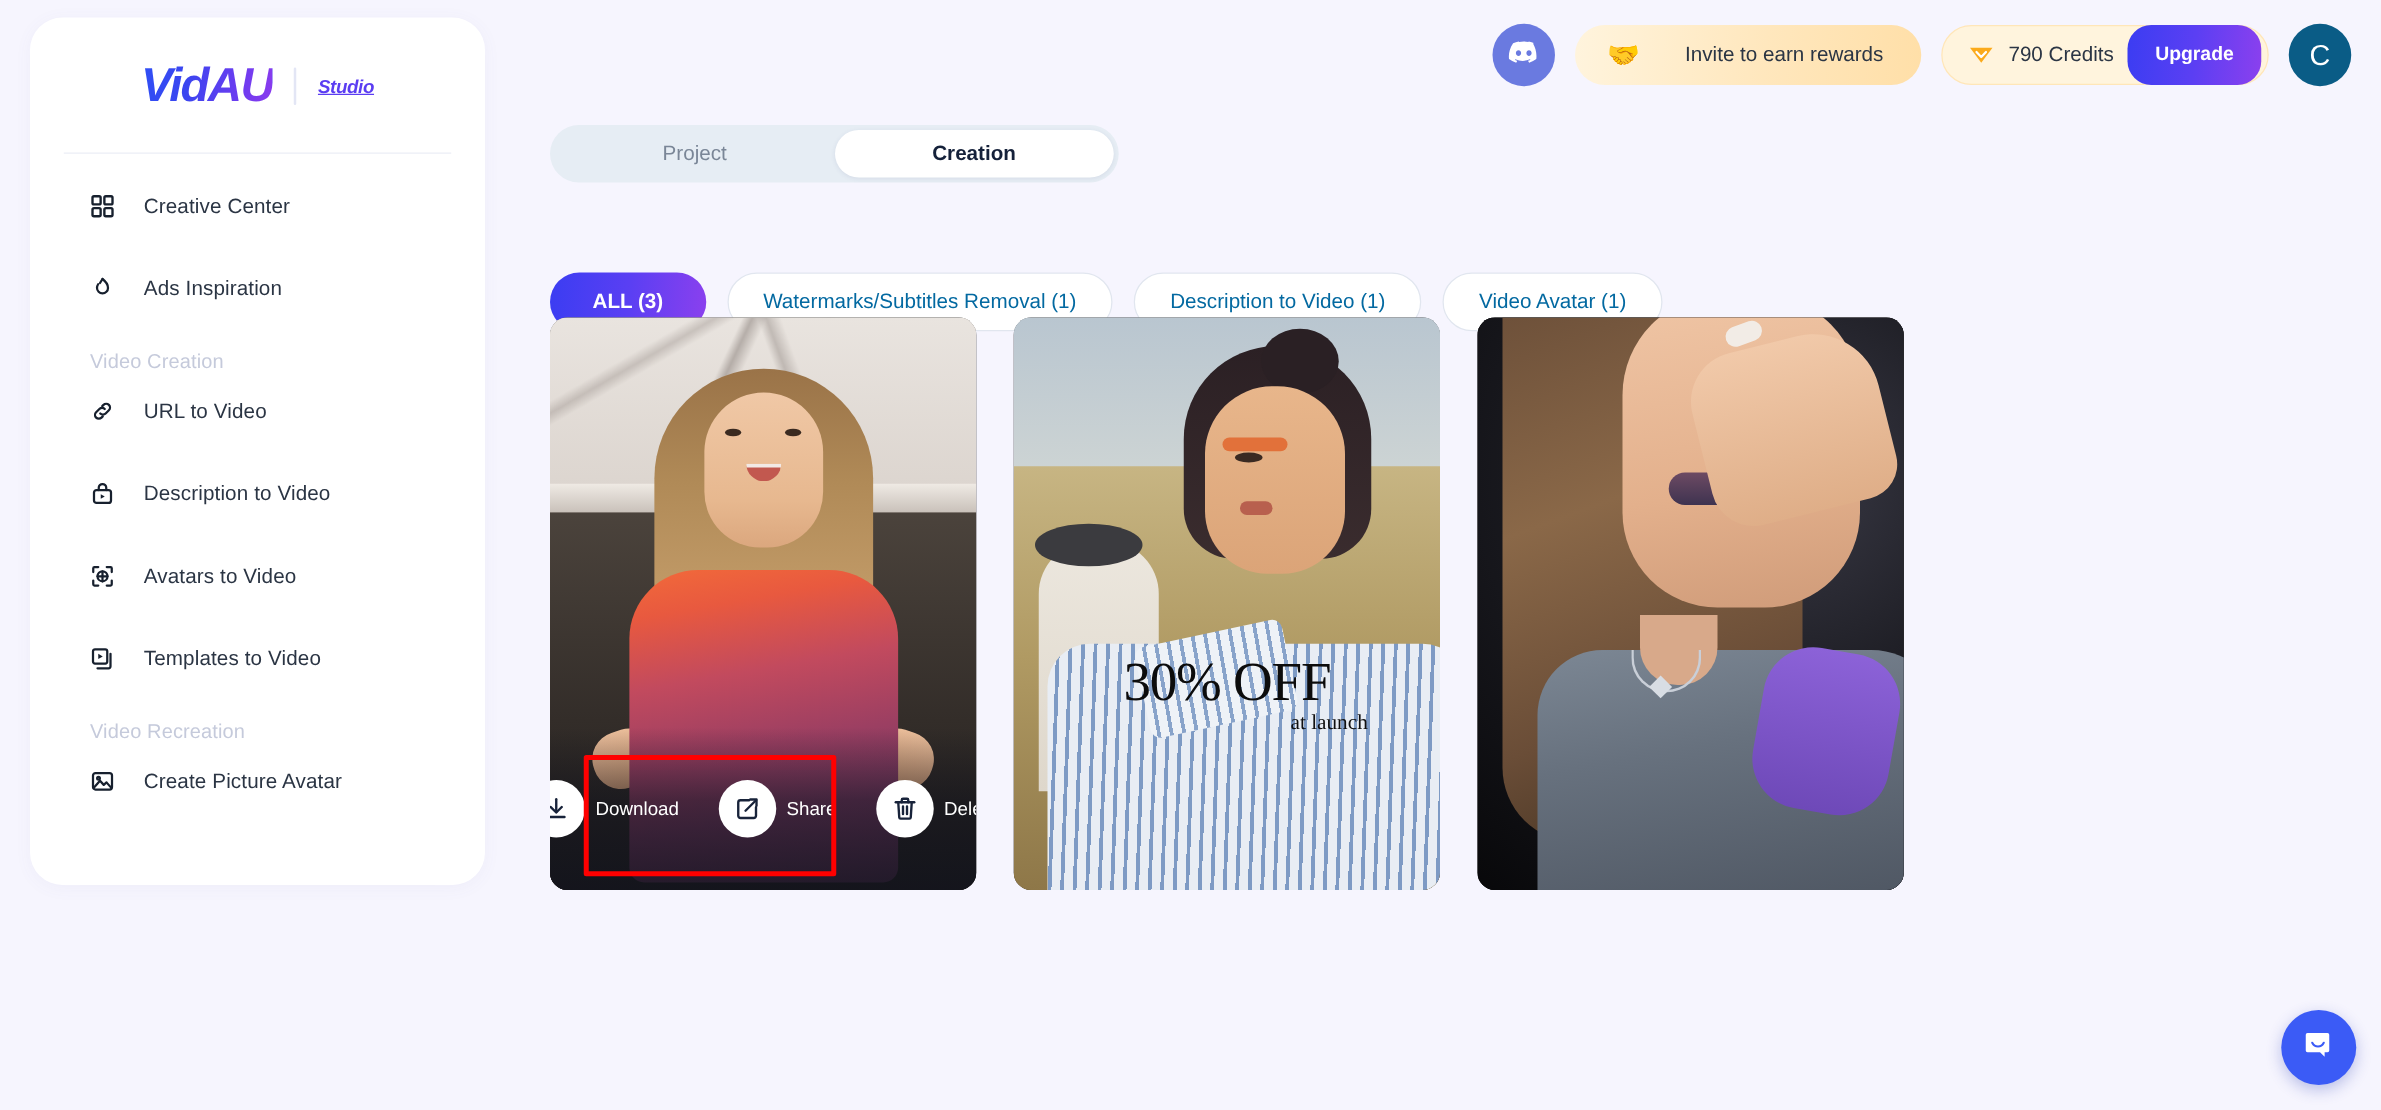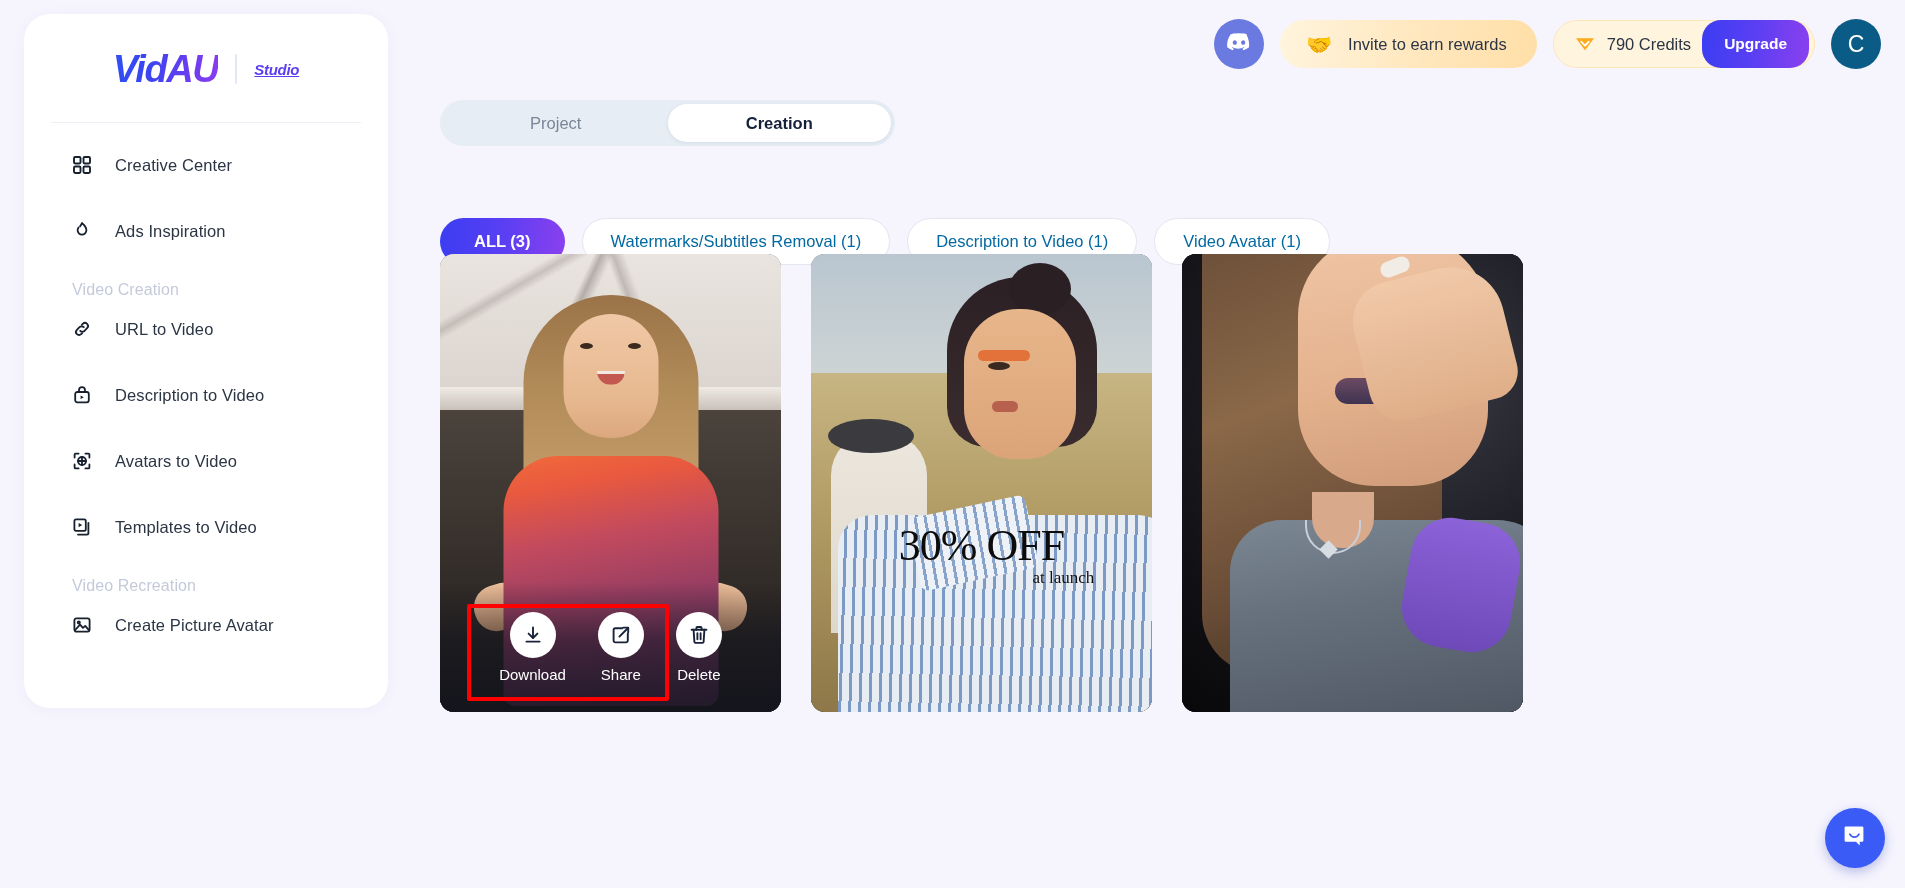--- a/index.html
+++ b/index.html
@@ -140,21 +140,21 @@
     height: 48px;
     border-radius: 24px;
     background: linear-gradient(95deg, #fff4dd 0%, #ffe7bd 55%, #ffdfa8 100%);
     display: flex;
     align-items: center;
     gap: 16px;
     padding: 0 30px 0 26px;
     cursor: pointer;
   }
   #invite-emoji { font-size: 21px; line-height: 1; }
-  #invite-label { font-size: 16.5px; color: #2b3544; }
+  #invite-label { font-size: 16.5px; color: #2b3544; margin-left: 20px; }
 
   #credits-pill {
     height: 48px;
     border-radius: 24px;
     background: #fff4dd;
     border: 1px solid #ffe6b8;
     display: flex;
     align-items: center;
     gap: 11px;
     padding: 0 5px 0 20px;
@@ -425,21 +425,21 @@
     display: flex;
     align-items: center;
     justify-content: center;
     gap: 32px;
     background: linear-gradient(180deg, rgba(16,18,28,0) 0%, rgba(16,18,28,0.55) 45%, rgba(16,18,28,0.78) 100%);
     z-index: 3;
   }
 
   .action {
     display: flex;
-    flex-direction: column;
+    flex-direction: row;
     align-items: center;
     gap: 8px;
     cursor: pointer;
   }
   .action-circle {
     width: 46px;
     height: 46px;
     border-radius: 50%;
     background: #ffffff;
     display: flex;

